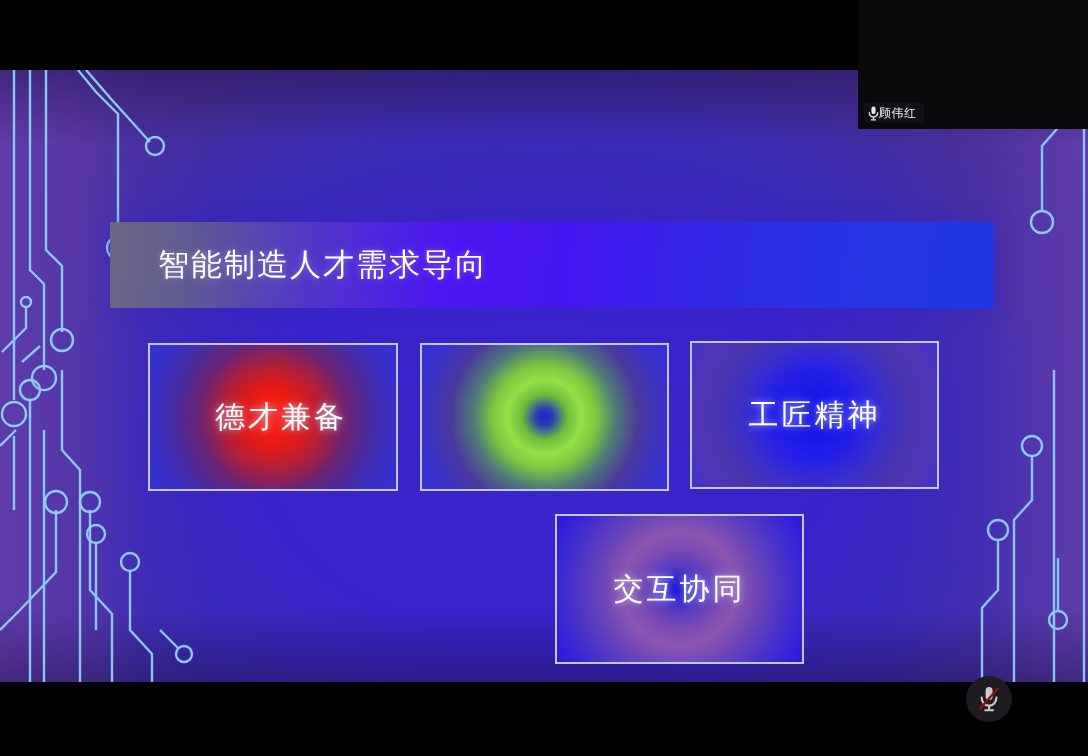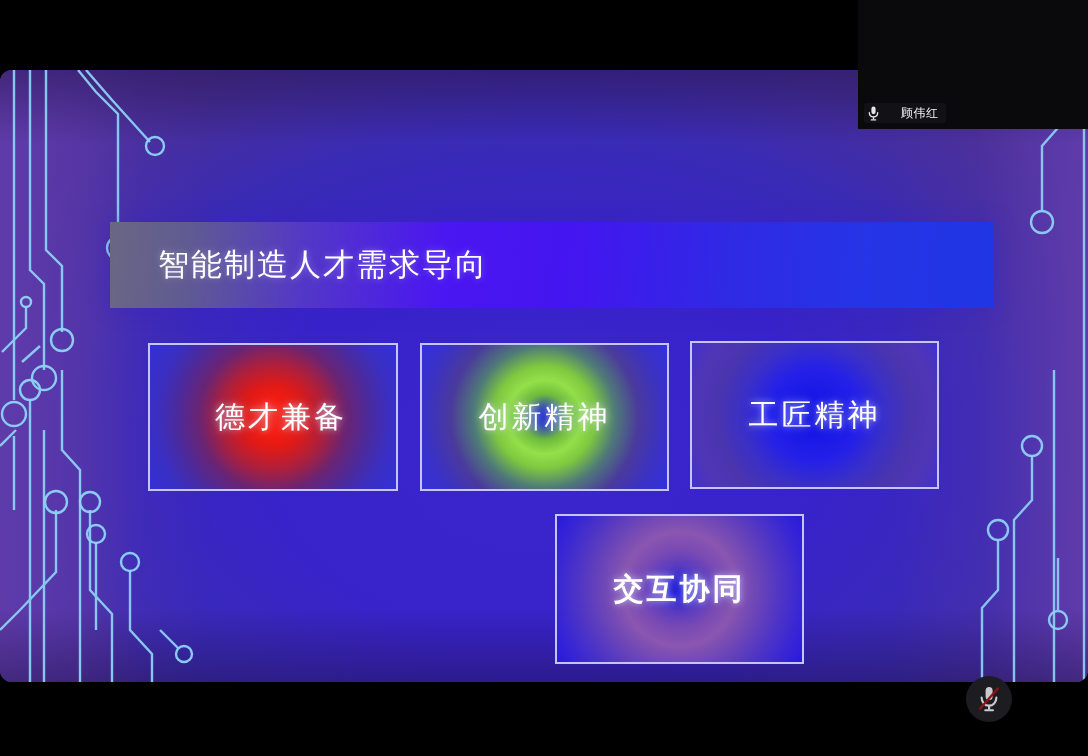--- a/index.html
+++ b/index.html
@@ -26,21 +26,20 @@
   #bar-top{ top:0; height:70px; }
   #bar-bottom{ top:682px; height:74px; }
 
   
   #slide{
     position:absolute; left:0; top:70px;
     width:1088px; height:612px;
     overflow:hidden;
     background:
       radial-gradient(ellipse 70% 85% at 50% 62%, #3b26cf 0%, #3823c9 38%, #3a2bb4 62%, #4b3090 86%, #52368c 100%);
-    border-radius: 12px;
   }
   
   #slide::before{
     content:""; position:absolute; inset:0;
     background:
       linear-gradient(90deg, rgba(96,60,170,.96) 0%, rgba(90,56,168,.80) 7%, rgba(80,50,180,.25) 13%, rgba(0,0,0,0) 19%,
                              rgba(0,0,0,0) 82%, rgba(84,52,170,.30) 90%, rgba(92,58,172,.85) 97%, rgba(96,60,170,.95) 100%);
     pointer-events:none;
   }
   
@@ -98,21 +97,21 @@
     white-space:nowrap;
   }
   .card .label.two-line{ line-height:2.0; }
 
   
   #card-0{ left:148px; top:273px; width:250px; height:148px;padding-left:16px; }
   #card-1{ left:420px; top:273px; width:249px; height:148px; }
   #card-2{ left:690px; top:271px; width:249px; height:148px; }
   
   #card-3{ left:284px; top:444px; width:249px; height:150px; }
-  #card-4{ left:555px; top:444px; width:249px; height:150px;font-weight:bold; }
+  #card-4{ left:555px; top:444px; width:249px; height:150px; }
 
   
   .glow-red{
     background:
       radial-gradient(circle at 50% 50%,
         #ff2716 0%, #f41c11 13%, #e11a16 22%,
         #a9203f 38%, #6a2473 52%, #4a2a9e 68%,
         #3a2fc2 82%, #3430d8 100%);
   }
   .glow-green{
@@ -149,21 +148,21 @@
     width:230px; height:129px;
     background:#0a0a0c;
     z-index:50;
     overflow:hidden;
   }
   #video-name-chip{
     position:absolute; left:6px; bottom:6px;
     height:20px; padding:0 7px 0 4px;
     background:rgba(20,20,24,.82);
     border-radius:3px;
-    display:flex; align-items:center; gap:22px;
+    display:flex; align-items:center; gap:0;
   }
   #video-name-text{
     color:#f2f2f4; font-size:12px; letter-spacing:.5px;
     white-space:nowrap;
   }
 
   
   #mic-toggle{
     position:absolute; left:966px; top:676px;
     width:46px; height:46px;
@@ -240,21 +239,20 @@
         <div id="title-text">智能制造人才需求导向</div>
       </div>
 
       <div class="card" id="card-0">
         <div class="glow glow-red"></div>
         <div class="label">德才兼备</div>
       </div>
 
       <div class="card" id="card-1">
         <div class="glow glow-green"></div>
-        <div class="label">创新精神</div>
       </div>
 
       <div class="card" id="card-2">
         <div class="glow glow-blue"></div>
         <div class="label">工匠精神</div>
       </div>
 
 
       <div class="card" id="card-4">
         <div class="glow glow-purple"></div>

